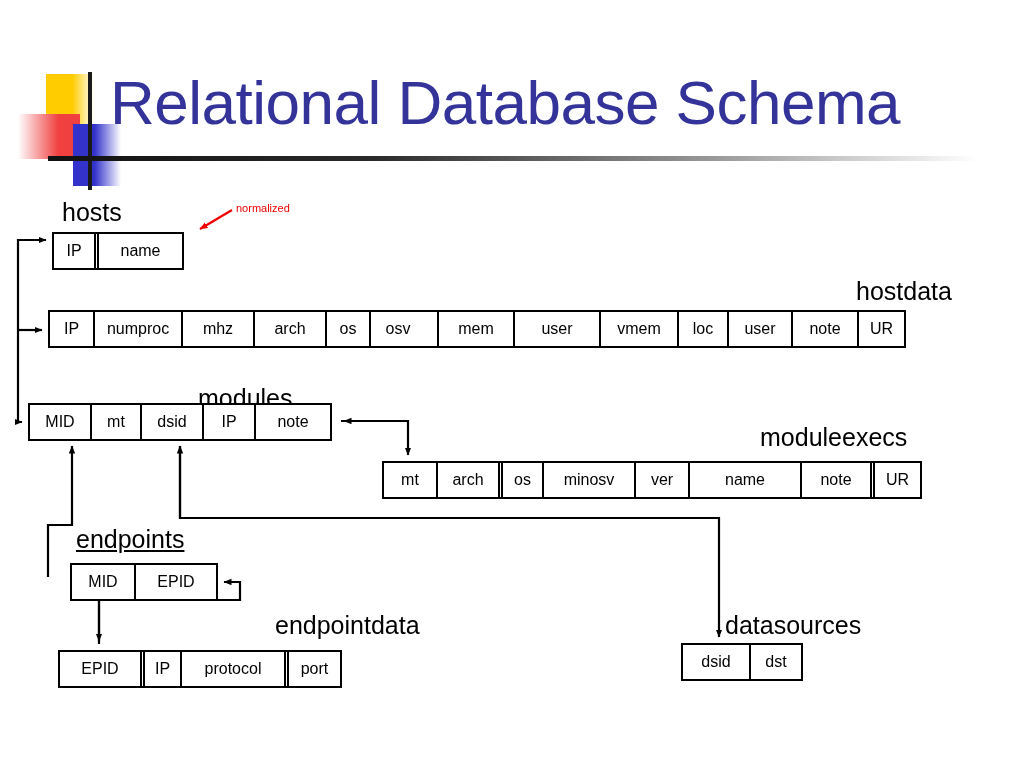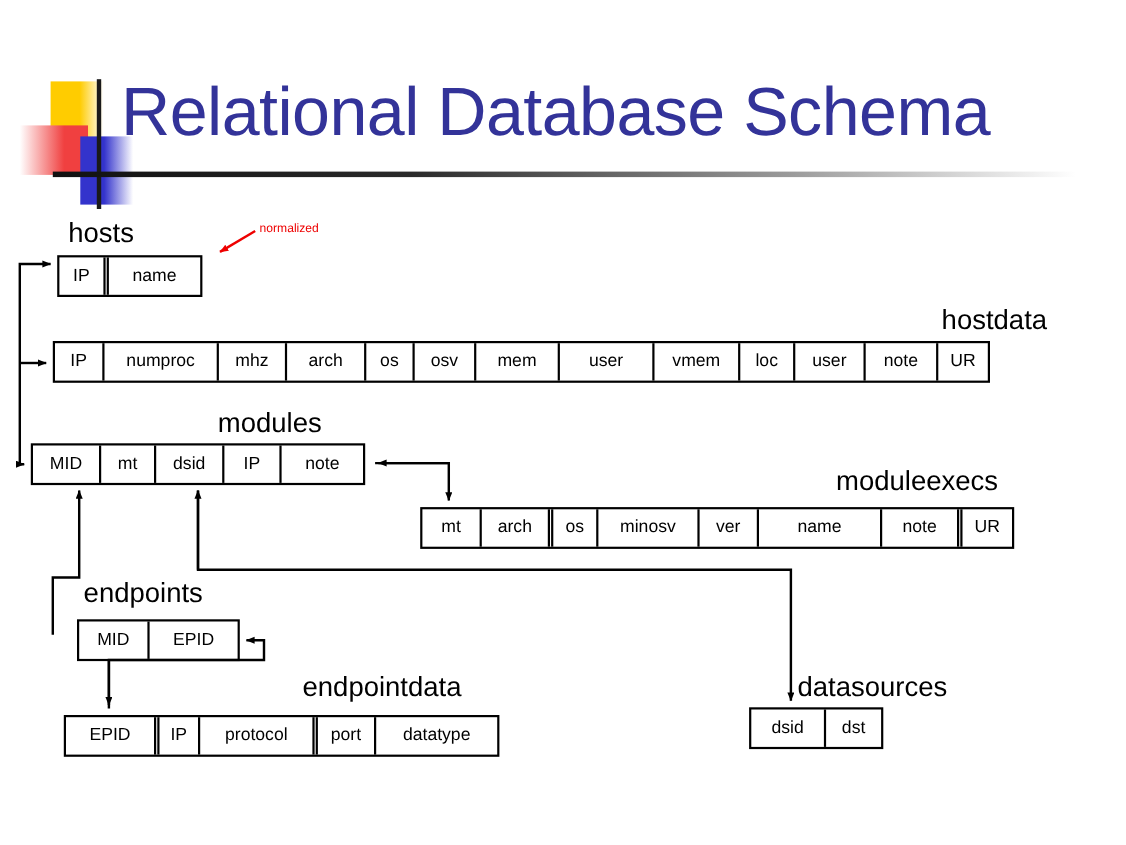--- a/index.html
+++ b/index.html
@@ -139,39 +139,39 @@
       <div class="deco-sq deco-vline"></div>
     </div>
     <div class="deco-sq deco-hline" style="position:absolute;left:48px;top:156px;"></div>
     <div id="page-title">Relational Database Schema</div>
   </div>
 
   <div id="normalized-note">normalized</div>
 
   <div class="tbl-label" style="left:62px;  top:198px;">hosts</div>
   <div class="tbl-label" style="left:856px; top:277px;">hostdata</div>
-  <div class="tbl-label" style="left:198px; top:371px;">modules</div>
+  <div class="tbl-label" style="left:198px; top:384px;">modules</div>
   <div class="tbl-label" style="left:760px; top:423px;">moduleexecs</div>
-  <div class="tbl-label" style="left:76px;  top:525px;">endpoints</div>
+  <div class="tbl-label" style="left:76px;  top:525px;text-decoration:underline;">endpoints</div>
   <div class="tbl-label" style="left:275px; top:611px;">endpointdata</div>
   <div class="tbl-label" style="left:725px; top:611px;">datasources</div>
 
   <div class="tbl" id="tbl-hosts" style="left:52px; top:232px;">
     <div class="cell" style="width:40px;">IP</div>
     <div class="cell dbl" style="width:88px;">name</div>
   </div>
 
   <div class="tbl" id="tbl-hostdata" style="left:48px; top:310px;">
     <div class="cell" style="width:43px;">IP</div>
-    <div class="cell" style="width:104px;">numproc</div>
-    <div class="cell" style="width:62px;">mhz</div>
+    <div class="cell" style="width:88px;">numproc</div>
+    <div class="cell" style="width:72px;">mhz</div>
     <div class="cell" style="width:72px;">arch</div>
     <div class="cell" style="width:44px;">os</div>
     <div class="cell" style="width:56px;">osv</div>
-    <div class="cell" style="width:76px;">mem</div>
+    <div class="cell" style="width:76px;margin-left:12px;">mem</div>
     <div class="cell" style="width:86px;">user</div>
     <div class="cell" style="width:78px;">vmem</div>
     <div class="cell" style="width:50px;">loc</div>
     <div class="cell" style="width:64px;text-align:right;">user</div>
     <div class="cell" style="width:66px;">note</div>
     <div class="cell" style="width:47px;">UR</div>
   </div>
 
   <div class="tbl" id="tbl-modules" style="left:28px; top:403px;">
     <div class="cell" style="width:60px;">MID</div>
@@ -195,21 +195,20 @@
   <div class="tbl" id="tbl-endpoints" style="left:70px; top:563px;">
     <div class="cell" style="width:62px;">MID</div>
     <div class="cell" style="width:82px;">EPID</div>
   </div>
 
   <div class="tbl" id="tbl-endpointdata" style="left:58px; top:650px;">
     <div class="cell" style="width:80px;">EPID</div>
     <div class="cell dbl" style="width:40px;">IP</div>
     <div class="cell" style="width:104px;">protocol</div>
     <div class="cell dbl" style="width:56px;">port</div>
-    <div class="cell" style="width:112px;">datatype</div>
   </div>
 
   <div class="tbl" id="tbl-datasources" style="left:681px; top:643px;">
     <div class="cell" style="width:66px;">dsid</div>
     <div class="cell" style="width:52px;">dst</div>
   </div>
 
   <svg id="connectors" viewBox="0 0 1024 768" xmlns="http://www.w3.org/2000/svg">
     <defs>
       <marker id="ah" markerWidth="9" markerHeight="9" refX="7.5" refY="3.2" orient="auto" markerUnits="userSpaceOnUse">

